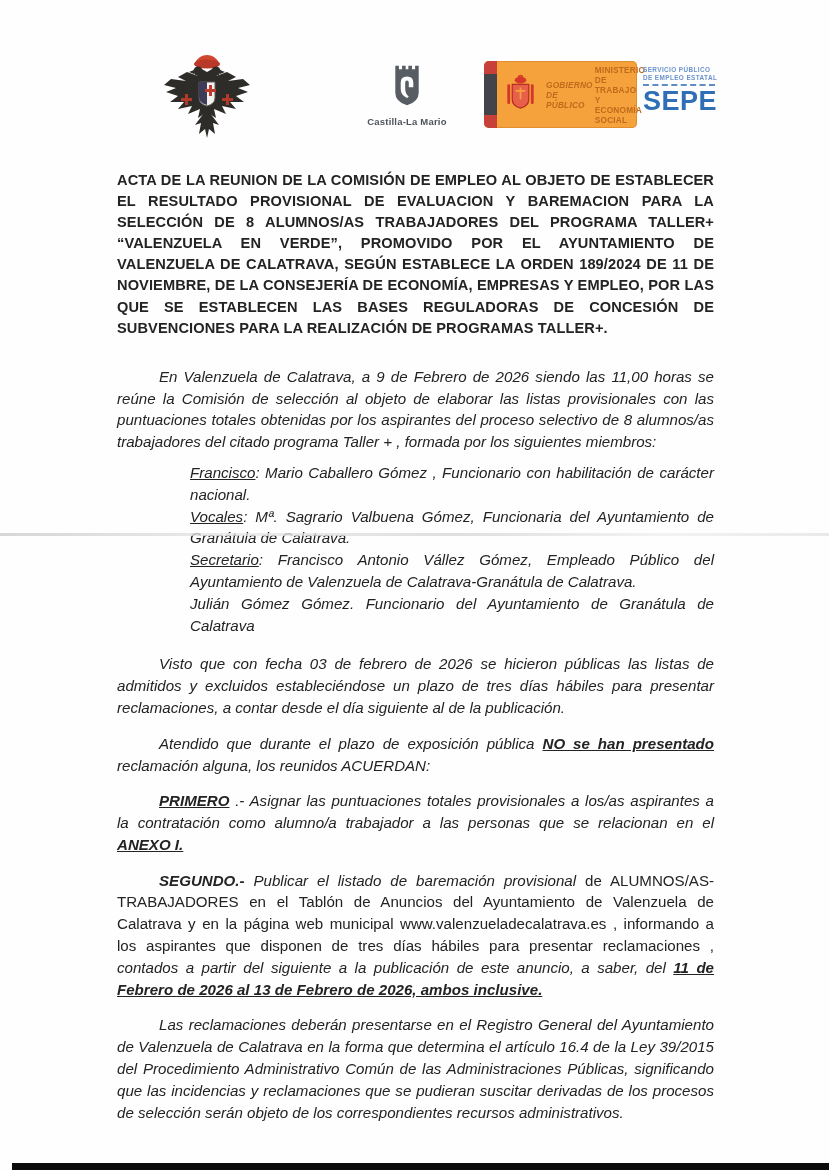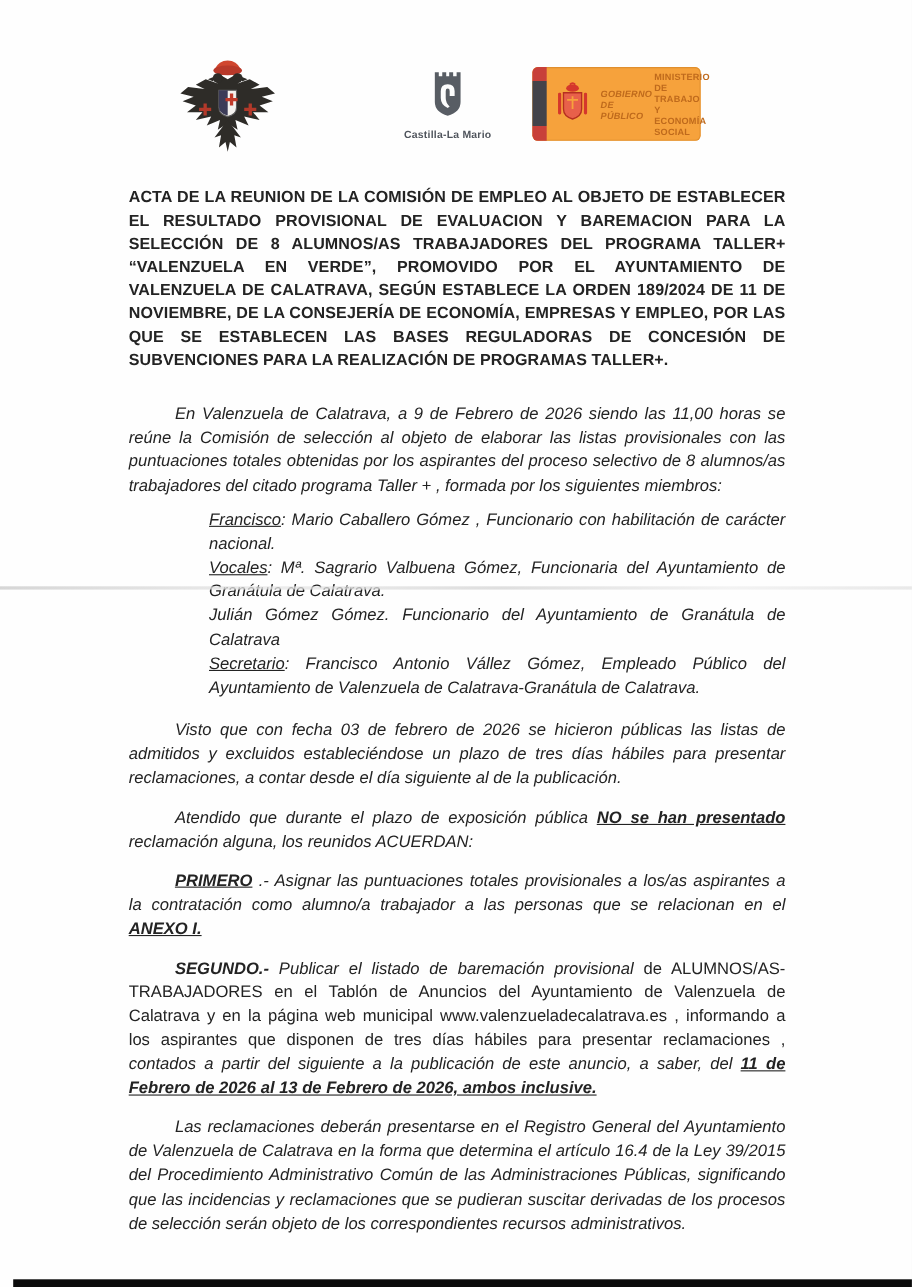--- a/index.html
+++ b/index.html
@@ -119,32 +119,40 @@
       <span style="display:block">GOBIERNO</span>
       <span style="display:block">DE PÚBLICO</span>
     </div>
     <div class="min-col mini">
       <span style="display:block">MINISTERIO</span>
       <span style="display:block">DE TRABAJO</span>
       <span style="display:block">Y ECONOMÍA SOCIAL</span>
     </div>
   </div>
 
+  <div class="sepe-box">
+    <div class="sepe-small">
+      <span style="display:block">SERVICIO PÚBLICO</span>
+      <span style="display:block">DE EMPLEO ESTATAL</span>
+    </div>
+    <div class="sepe-rule"></div>
+    <div class="sepe-word">SEPE</div>
+  </div>
 
   <div class="doc-body">
 
     <p class="doc-title">ACTA DE LA REUNION DE LA COMISIÓN DE EMPLEO AL OBJETO DE ESTABLECER EL RESULTADO PROVISIONAL DE EVALUACION Y BAREMACION PARA LA SELECCIÓN DE 8 ALUMNOS/AS TRABAJADORES  DEL PROGRAMA TALLER+ “VALENZUELA EN VERDE”, PROMOVIDO POR EL AYUNTAMIENTO DE VALENZUELA DE CALATRAVA, SEGÚN ESTABLECE LA ORDEN 189/2024 DE 11 DE NOVIEMBRE,  DE LA CONSEJERÍA DE ECONOMÍA, EMPRESAS Y  EMPLEO, POR LAS QUE SE ESTABLECEN LAS BASES REGULADORAS DE CONCESIÓN DE SUBVENCIONES PARA LA REALIZACIÓN DE PROGRAMAS TALLER+.</p>
 
     <p class="para first">En Valenzuela de Calatrava, a 9  de Febrero  de 2026 siendo las 11,00 horas se reúne la Comisión de selección al objeto de elaborar las listas provisionales con las puntuaciones totales obtenidas por los aspirantes del proceso selectivo de 8 alumnos/as trabajadores  del citado programa Taller + , formada por los siguientes miembros:</p>
 
     <div class="members">
       <p><span class="u">Francisco</span><span>: Mario Caballero Gómez , Funcionario con habilitación de carácter nacional.</span></p>
       <p><span class="u">Vocales</span><span>: Mª. Sagrario Valbuena Gómez, Funcionaria del Ayuntamiento de Granátula de Calatrava.</span></p>
+      <p><span class="u">Secretario</span><span>: Francisco Antonio Vállez Gómez, Empleado Público del Ayuntamiento de Valenzuela de Calatrava-Granátula de Calatrava.</span></p>
       <p>Julián Gómez Gómez. Funcionario del Ayuntamiento de Granátula  de Calatrava</p>
-      <p><span class="u">Secretario</span><span>: Francisco Antonio Vállez Gómez, Empleado Público del Ayuntamiento de Valenzuela de Calatrava-Granátula de Calatrava.</span></p>
     </div>
 
     <p class="para" style="margin-top:17px">Visto que con fecha 03 de febrero de 2026 se hicieron públicas las listas de admitidos y excluidos estableciéndose un plazo de tres días hábiles para presentar reclamaciones, a contar desde el día siguiente al de la publicación.</p>
 
     <p class="para"><span>Atendido que durante el plazo de exposición pública </span><span class="bu">NO se han presentado</span><span> reclamación alguna,  los reunidos ACUERDAN:</span></p>
 
     <p class="para"><span class="bu">PRIMERO</span><span> .- Asignar las puntuaciones totales provisionales a los/as aspirantes a la contratación como alumno/a trabajador a las personas que se relacionan en el </span><span class="bu">ANEXO I.</span></p>
 
     <p class="para"><span class="b">SEGUNDO.-</span><span> Publicar el listado de baremación provisional </span><span class="upright">de ALUMNOS/AS-TRABAJADORES en el Tablón de Anuncios del Ayuntamiento de Valenzuela de Calatrava y en la página web municipal www.valenzueladecalatrava.es ,    informando a los aspirantes que disponen de tres días hábiles para presentar reclamaciones , </span><span>contados a partir del siguiente a la publicación de este anuncio, a saber, del </span><span class="bu">11 de Febrero  de 2026 al 13  de Febrero de 2026, ambos inclusive.</span></p>
 

